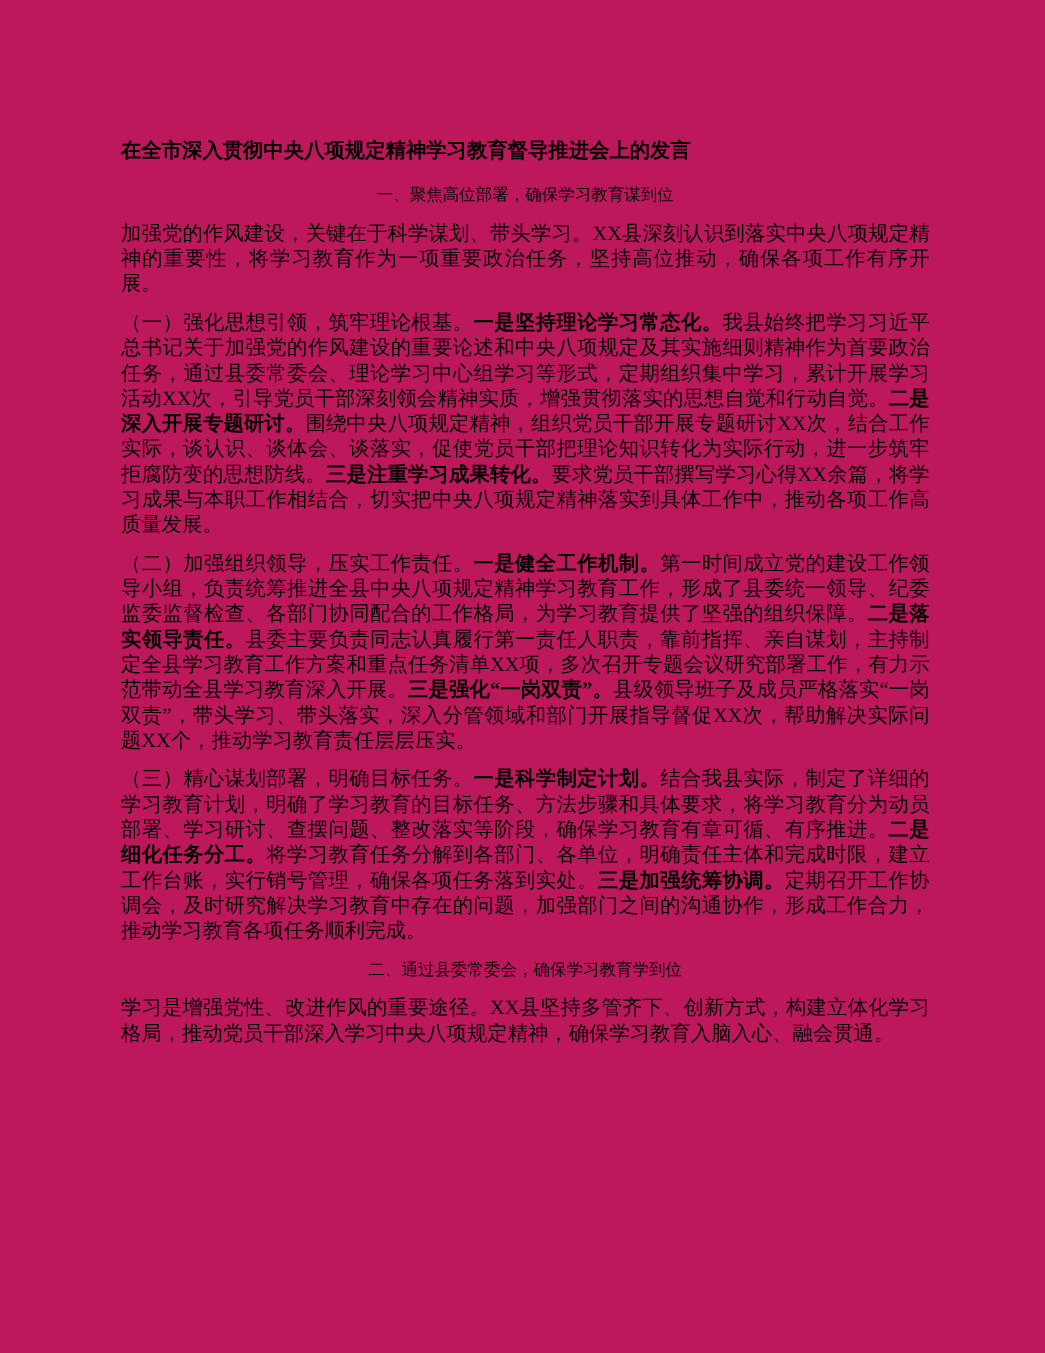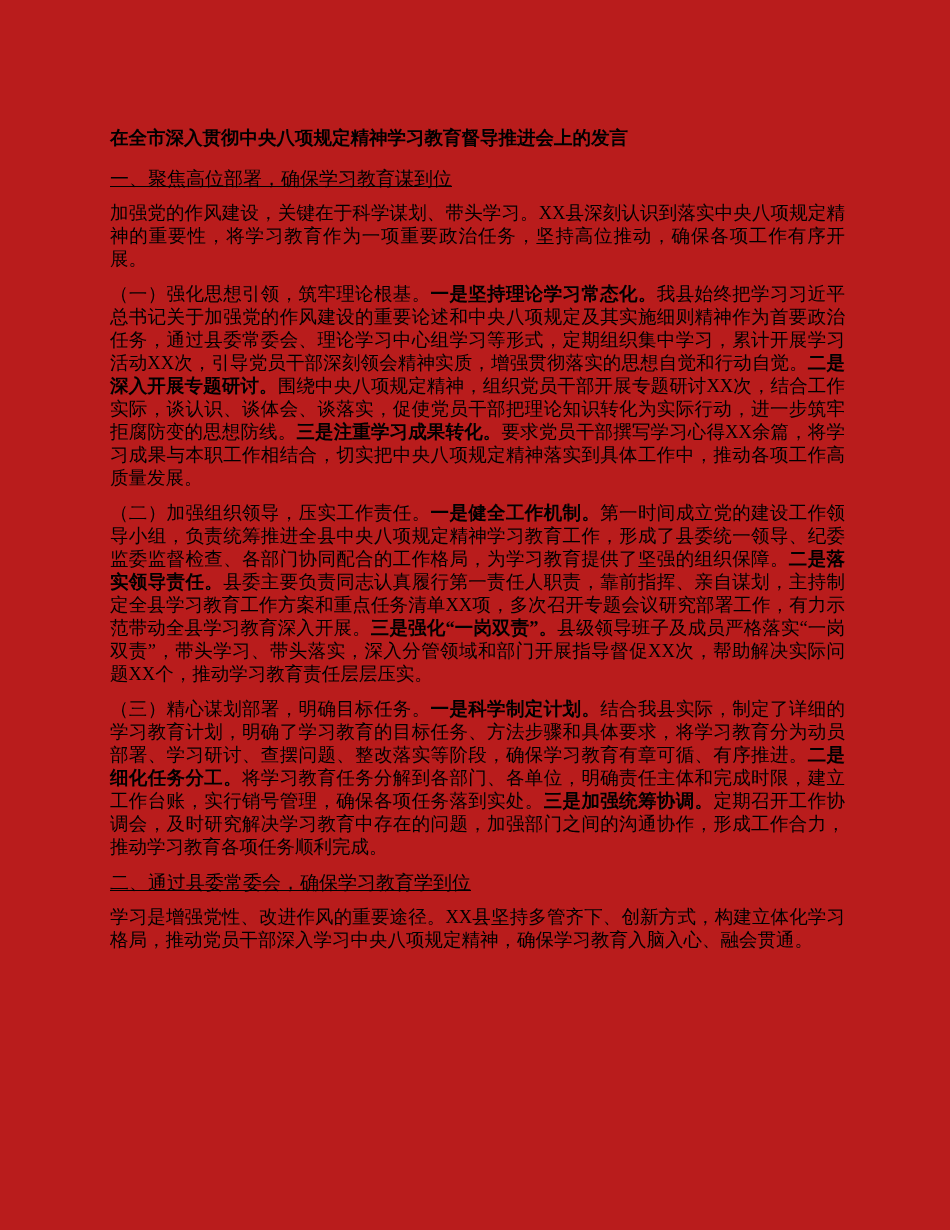--- a/index.html
+++ b/index.html
@@ -12,35 +12,34 @@
     height: 1230px;
     font-family: "Liberation Serif", "DejaVu Serif", serif;
     color: #000000;
   }
   .page {
     box-sizing: border-box;
     width: 950px;
     height: 1230px;
     padding: 126px 105px 40px 110px;
     overflow: hidden;
-    background: #b91c1c;
+    background: #be185d;
   }
   .doc-title {
     font-size: 18.5px;
     font-weight: bold;
     line-height: 24px;
     margin: 0 0 17px 0;
     text-align: left;
   }
   .heading {
-    font-size: 19px;
+    font-size: 15px;
     line-height: 23px;
     margin: 0 0 12px 0;
-    text-align: left;
-    text-decoration: underline;
+    text-align: center;
   }
   .para {
     font-size: 18.5px;
     line-height: 23px;
     margin: 0 0 12px 0;
     text-align: justify;
     text-justify: inter-ideograph;
   }
   .run { font-weight: normal; }
   .run-bold { font-weight: bold; }

